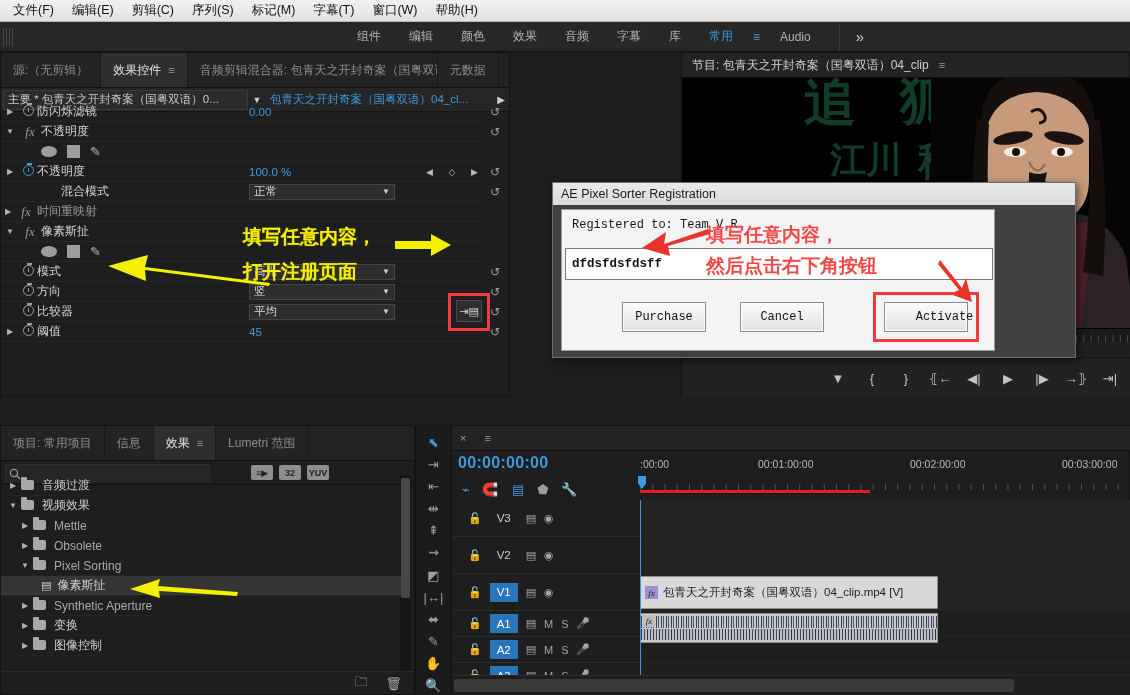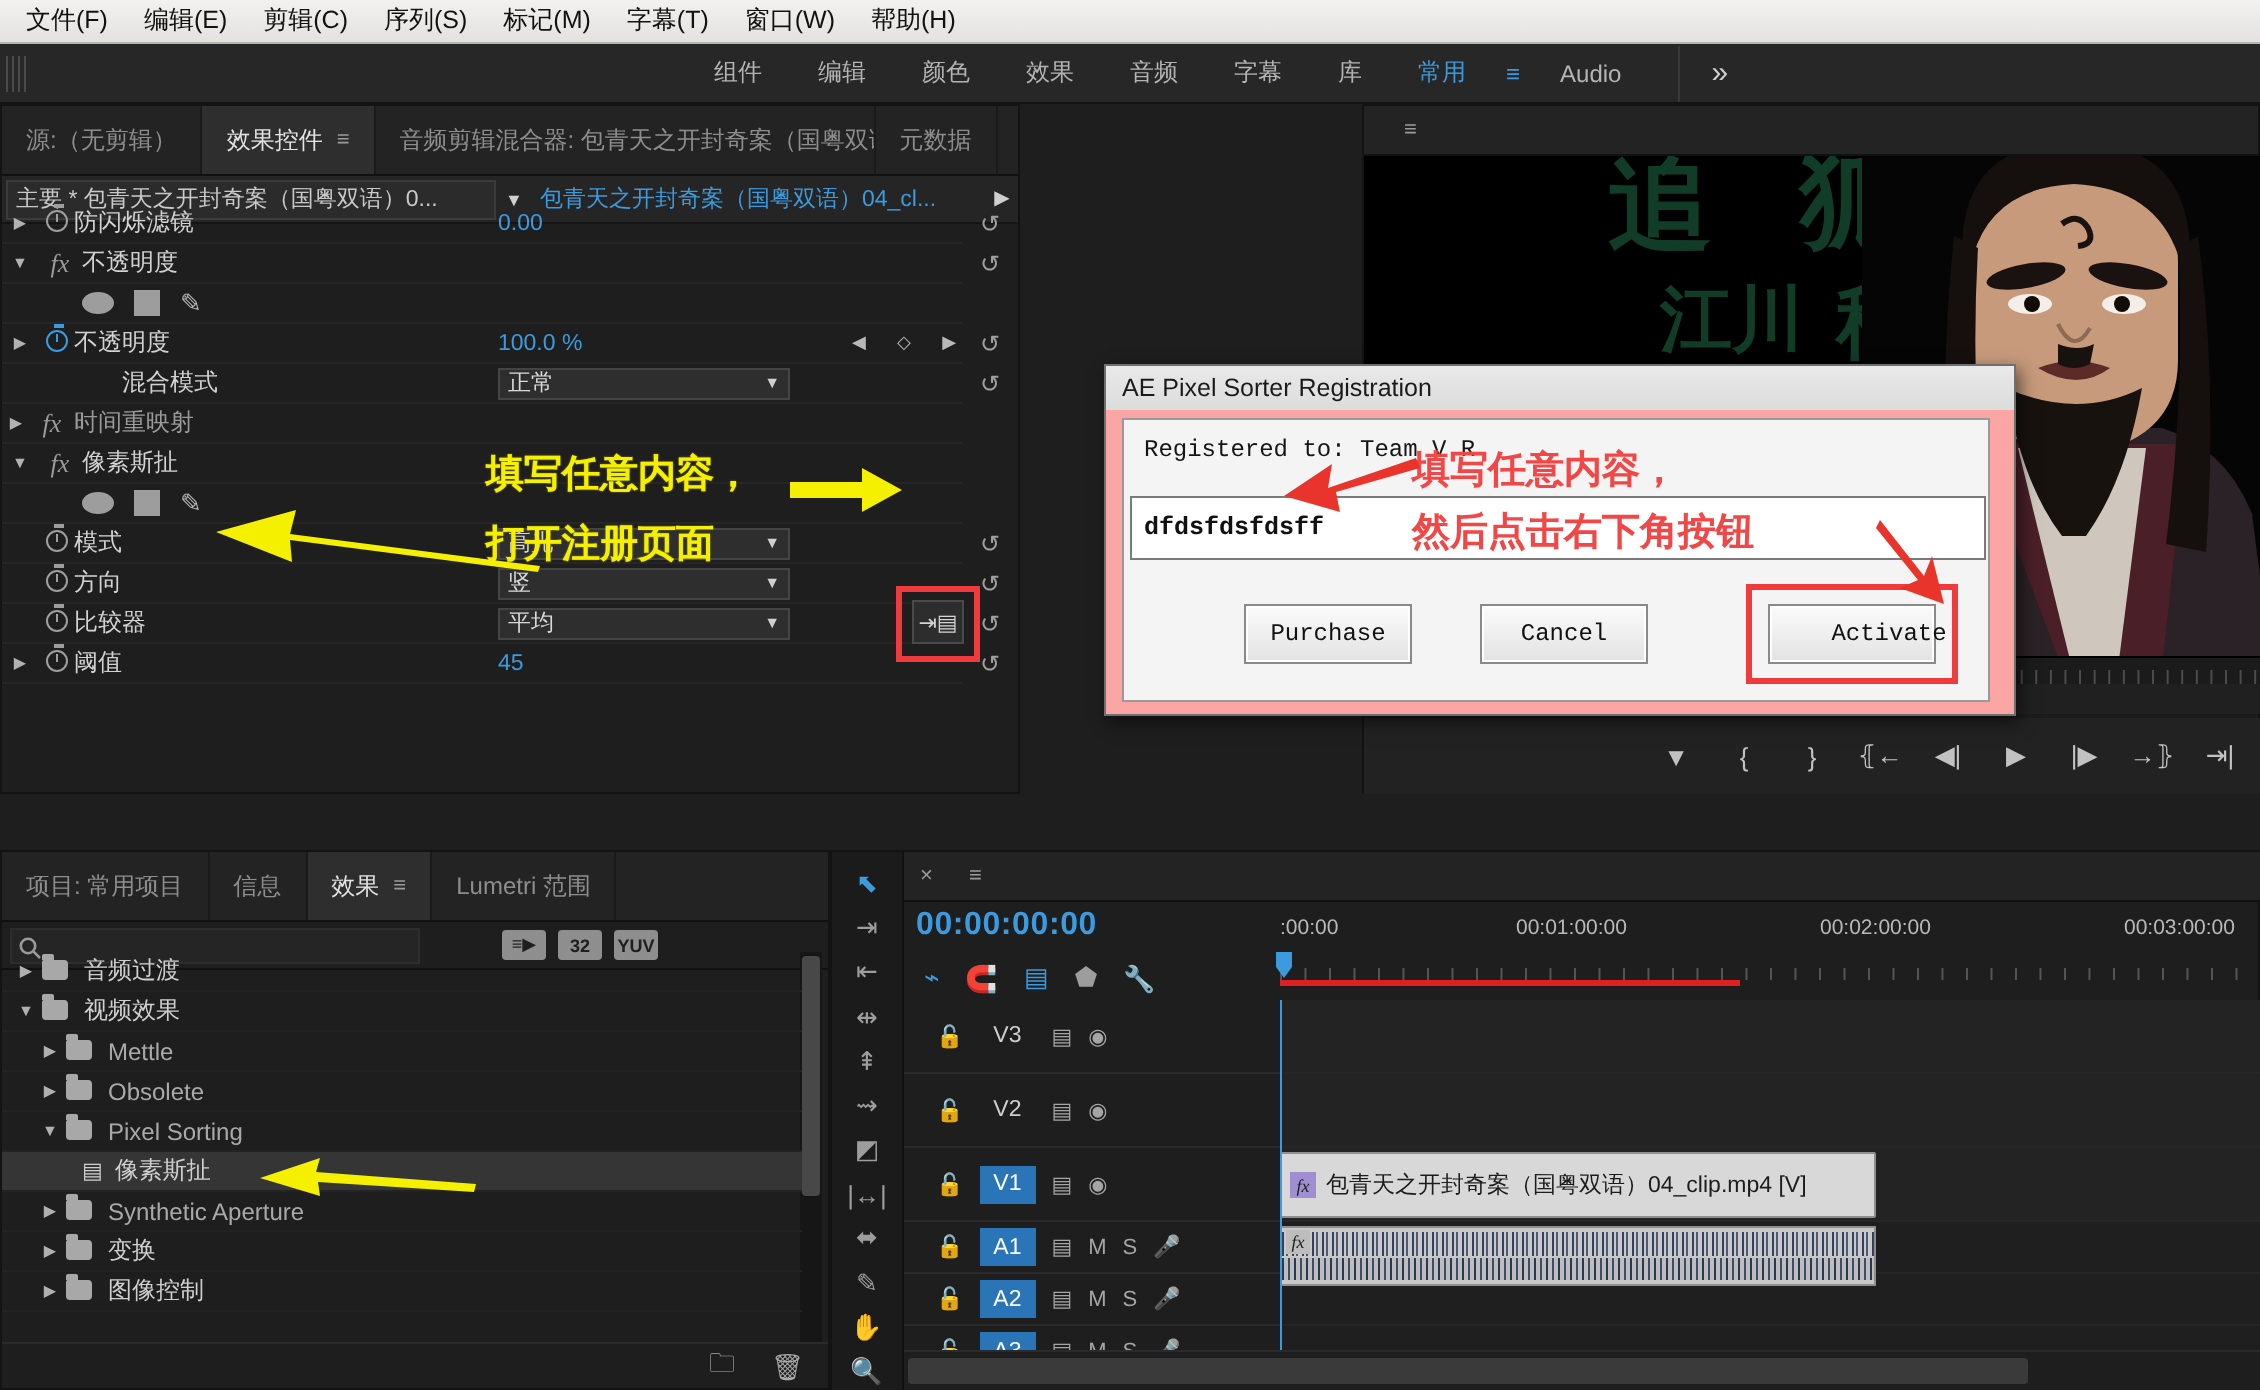--- a/index.html
+++ b/index.html
@@ -208,22 +208,22 @@
      justify-content:center; font-family:"Liberation Serif",serif; z-index:2;}
   #tlPH { position:absolute; left:0px; top:0; width:1px; height:175px; background:#3c9ade; }
   #tlPHhead { position:absolute; left:-3px; top:-18px; width:8px; height:13px; background:#3c9ade;
      clip-path:polygon(0 0,100% 0,100% 58%,50% 100%,0 58%); }
   #tlBottom { position:absolute; left:36px; top:249px; width:679px; height:20px;
      background:#1e1e1e; border-top:1px solid #2a2a2a; }
   #tlHScroll { position:absolute; left:2px; top:3px; width:560px; height:13px;
      background:#3a3a3a; border-radius:2px; cursor:pointer; }
 
   
-  #dlg { left:552px; top:182px; width:456px; height:176px;
-     background:#fca5a5; border:1px solid #6f6f6f;
+  #dlg { left:552px; top:182px; width:524px; height:176px;
+     background:#404040; border:1px solid #6f6f6f;
      box-shadow:2px 3px 8px rgba(0,0,0,.55); }
   #dlgTitleBar { height:22px; background:linear-gradient(#e9e9e9,#dcdcdc);
      display:flex; align-items:center; padding-left:8px; }
   #dlgTitle { color:#1a1a1a; font-size:12.5px; }
   #dlgInner { position:absolute; left:8px; top:26px; width:434px; height:142px;
      border:1px solid #9a9a9a; background:#f4f4f4; }
   #dlgRegTo { position:absolute; left:10px; top:8px; color:#151515; font-size:12px;
      font-family:"Liberation Mono","DejaVu Sans Mono",monospace; }
   #dlgInput { position:absolute; left:3px; top:38px; width:428px; height:32px;
      background:#fff; border:1px solid #7a7a7a; display:flex; align-items:center;
@@ -441,20 +441,21 @@
 </div>
 <svg class="ann abs" style="left:100px;top:245px" width="175" height="45">
   <path d="M170,38 L45,22 L48,10 L8,21 L46,36 L45,25 L169,41 Z" fill="#f5f000"></path>
 </svg>
 <svg class="ann abs" style="left:395px;top:232px" width="60" height="26">
   <path d="M0,9 L36,9 L36,2 L56,13 L36,24 L36,17 L0,17 Z" fill="#f5f000"></path>
 </svg>
 
 <div id="pmPanel" class="abs panel">
   <div id="pmTabs">
+    <span class="t">节目: 包青天之开封奇案（国粤双语）04_clip</span>
     <span class="hb">≡</span>
   </div>
 
   <div id="pmVideo">
     <div class="vtxt" style="left:122px;top:-10px;font-size:52px">追</div>
     <div class="vtxt" style="left:218px;top:-14px;font-size:54px">狐</div>
     <div class="vtxt" style="left:300px;top:-12px;font-size:54px">仁</div>
     <div class="vtxt" style="left:148px;top:58px;font-size:36px">江川</div>
     <div class="vtxt" style="left:236px;top:56px;font-size:40px">秋</div>
     <svg id="pmFace" viewBox="0 0 210 262">

